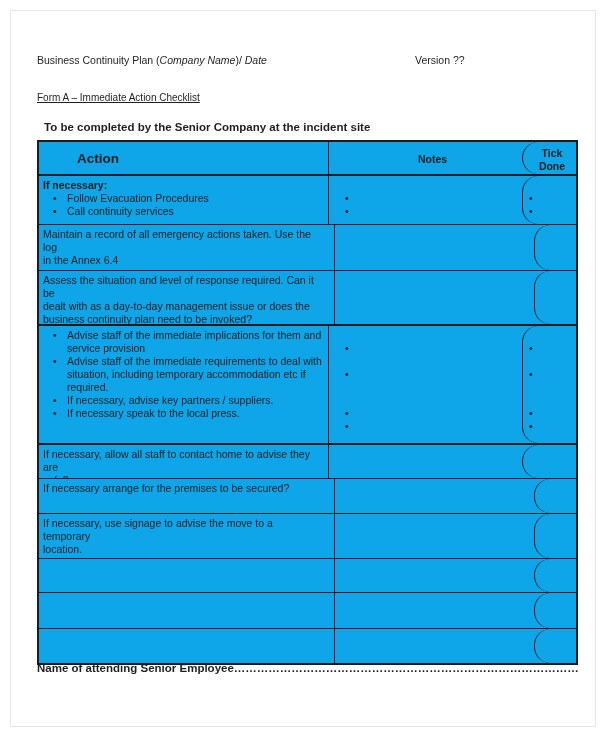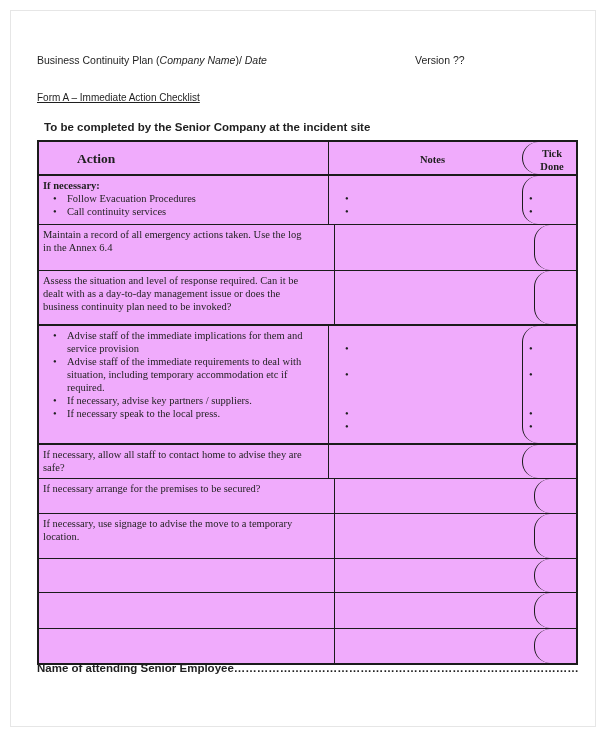--- a/index.html
+++ b/index.html
@@ -21,21 +21,21 @@
   .form-title{
     position:absolute;left:37px;top:92px;
     font-size:10px;font-weight:normal;text-decoration:underline;
   }
   .subtitle{
     position:absolute;left:44px;top:121px;
     font-size:11.5px;font-weight:bold;
   }
   .checklist-table{
     position:absolute;left:37px;top:140px;width:541px;
-    border:2px solid #1b1b1b;box-sizing:border-box;background:#f0abfc;font-family:Liberation Serif, serif;
+    border:2px solid #1b1b1b;box-sizing:border-box;background:#0ea5e9;
   }
   .t-row{display:grid;grid-template-columns:289px 194px 1fr;box-sizing:border-box;}
   .bt1{border-top:1px solid #1b1b1b;gap:6px;}
   .bt2{border-top:2px solid #1b1b1b;}
   .cell{overflow:hidden;box-sizing:border-box;}
   .cell.notes,.cell.tick{border-left:1px solid #1b1b1b;}
   .hdr-row{height:32px;}
   .hdr-cell{
     font-size:13.5px;font-weight:bold;line-height:15px;
     display:flex;align-items:center;

